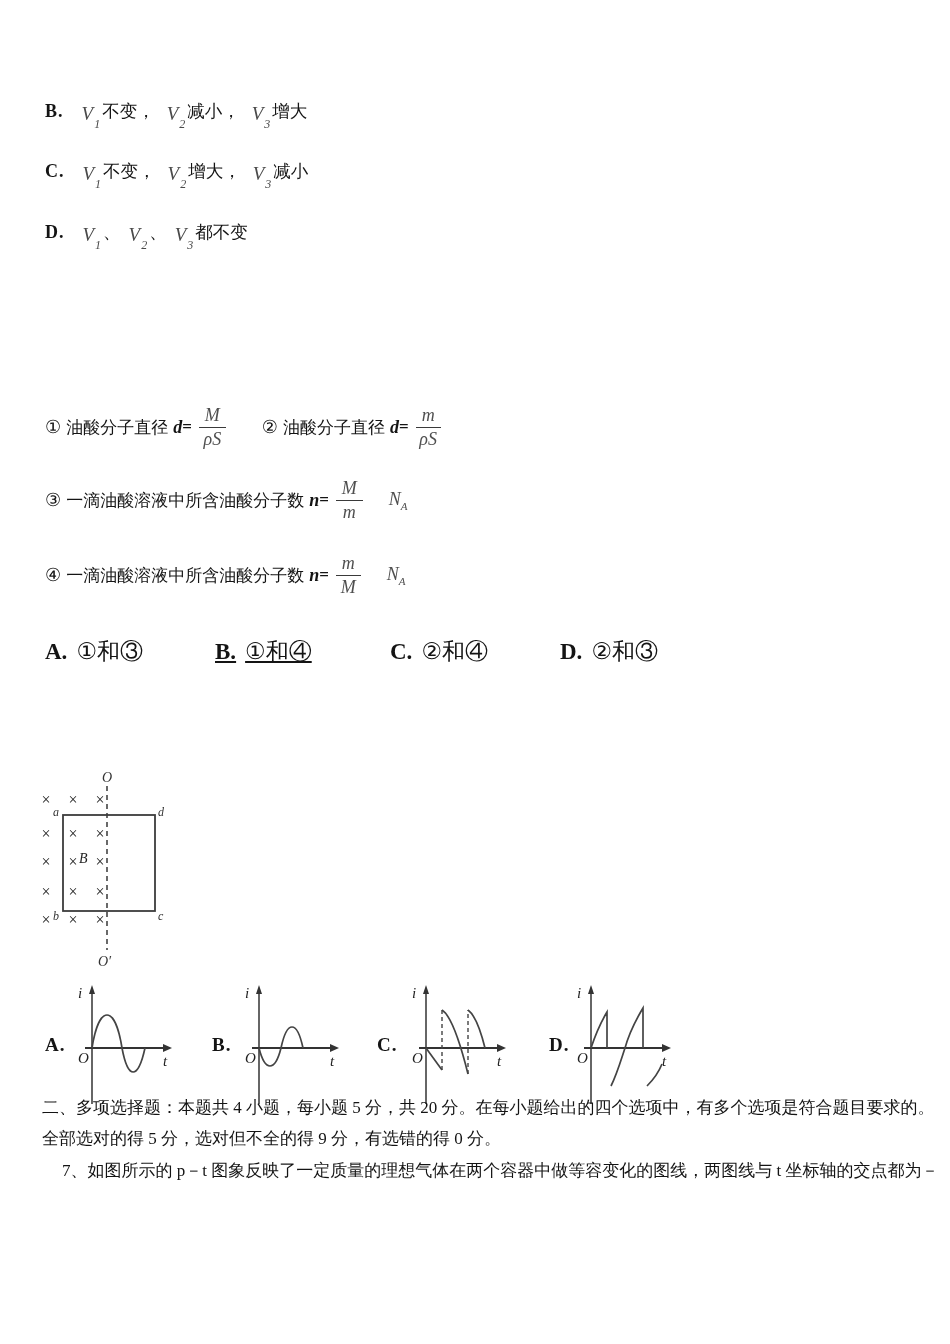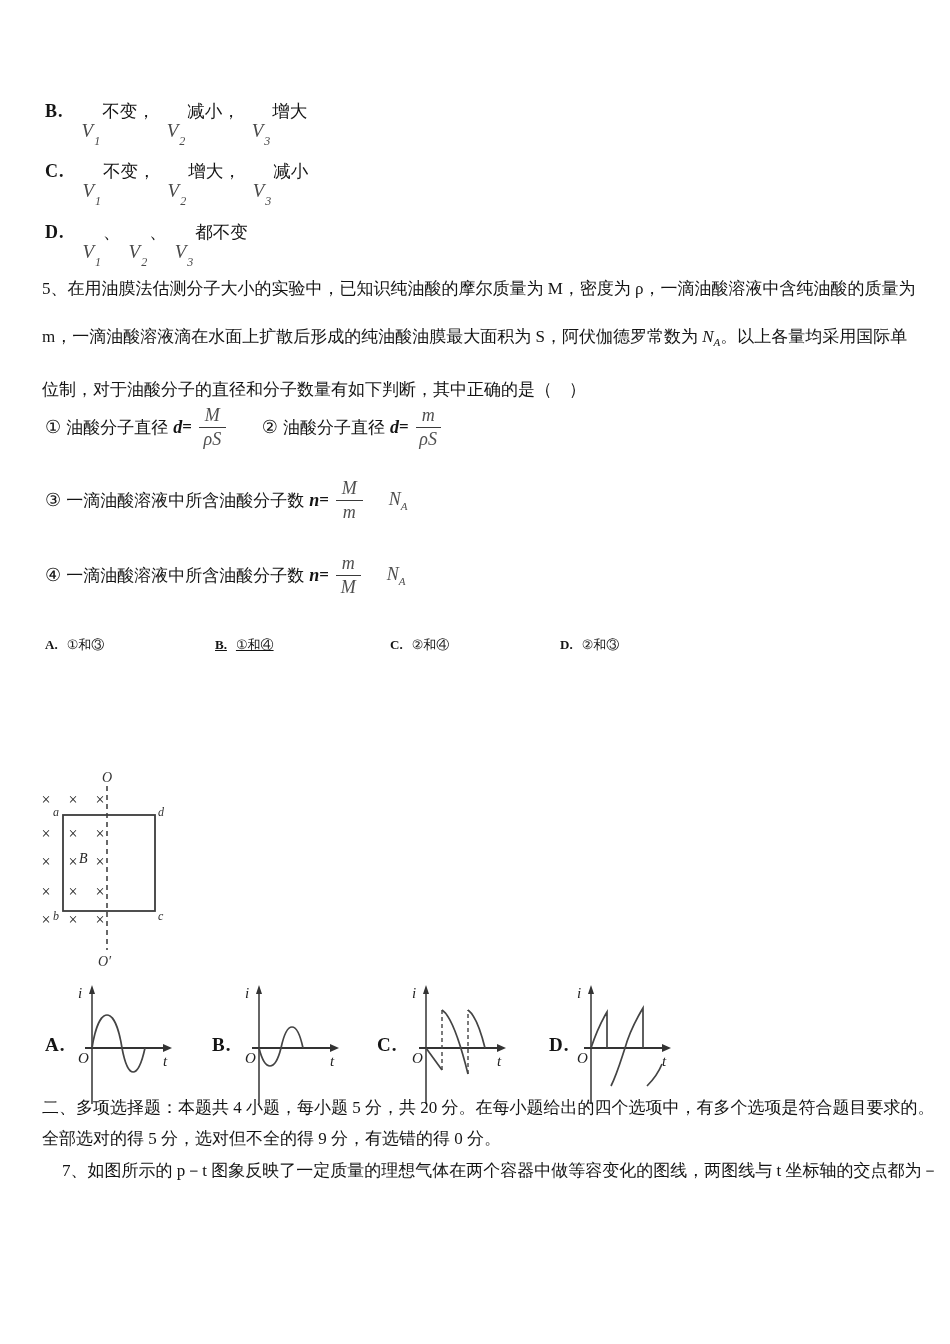--- a/index.html
+++ b/index.html
@@ -2,21 +2,21 @@
 <html><head>
 <meta charset="utf-8">
 <style>
   html,body{margin:0;padding:0;background:#ffffff;}
   .page{position:relative;width:950px;height:1344px;background:#ffffff;
         font-family:"Liberation Serif",serif;color:#141414;overflow:hidden;}
   .abs{position:absolute;}
   
   .vopt{display:flex;align-items:baseline;font-size:17.5px;}
   .optletter{font-weight:bold;font-size:18px;margin-right:18px;letter-spacing:1px;}
-  .vwrap{position:relative;top:20px;font-style:italic;font-size:19px;color:#4a4a4a;margin-right:3px;text-align:center;}
+  .vwrap{position:relative;top:3px;font-style:italic;font-size:19px;color:#4a4a4a;margin-right:3px;text-align:center;}
   .vwrap sub{font-size:12px;position:relative;top:3px;left:1px;}
   .seg{margin-right:12px;}
   
   .para{position:absolute;left:42px;width:890px;}
   .pline{white-space:nowrap;font-size:17px;}
   .q5 .pline{line-height:48px;}
   .q6 .pline{line-height:36px;}
   .sec .pline{line-height:31px;font-family:Liberation Serif, serif;}
   .q7 .pline{line-height:41px;margin-left:20px;}
   .mi{font-style:italic;}
@@ -27,21 +27,21 @@
   .circ{font-size:18px;margin-right:5px;}
   .fvar{font-style:italic;font-weight:bold;font-size:18px;margin-left:5px;}
   .feq{font-weight:bold;margin-right:3px;}
   .frac{display:inline-block;text-align:center;font-style:italic;font-size:18px;
         color:#4f4f4f;line-height:1.12;margin:0 4px;vertical-align:middle;}
   .frac .num{display:block;border-bottom:1.2px solid #3a3a3a;padding:0 6px 1px;}
   .frac .den{display:block;padding-top:1px;}
   .na{font-style:italic;font-size:18px;color:#4f4f4f;margin-left:22px;}
   .na sub{font-size:11px;}
   
-  .ansrow{position:absolute;left:45px;top:636px;height:26px;width:870px;font-size:13px;}
+  .ansrow{position:absolute;left:45px;top:636px;height:26px;width:870px;font-size:23px;}
   .ansitem{position:absolute;top:0;white-space:nowrap;}
   .ansitem b{margin-right:9px;}
   
   .glabel{position:absolute;font-weight:bold;font-size:19px;letter-spacing:1px;}
   svg text{font-family:"Liberation Serif",serif;}
   .it{font-style:italic;}
 </style>
 </head>
 <body>
 
@@ -70,27 +70,20 @@
   <div class="abs vopt" style="left:45px;top:220px;">
     <span class="optletter">D.</span>
     <span class="vwrap"><span class="it">V</span><sub>1</sub></span>
     <span class="seg" style="margin-right:8px">、</span>
     <span class="vwrap"><span class="it">V</span><sub>2</sub></span>
     <span class="seg" style="margin-right:8px">、</span>
     <span class="vwrap"><span class="it">V</span><sub>3</sub></span>
     <span class="seg">都不变</span>
   </div>
 
-  <div class="para q5" style="top:265px;">
-    <div class="pline">5、在用油膜法估测分子大小的实验中，已知识纯油酸的摩尔质量为 M，密度为 ρ，一滴油酸溶液中含纯油酸的质量为</div>
-    <div class="pline">
-      <span>m，一滴油酸溶液滴在水面上扩散后形成的纯油酸油膜最大面积为 S，阿伏伽德罗常数为 </span><span class="mi"><span>N</span><sub>A</sub></span><span>。以上各量均采用国际单</span>
-    </div>
-    <div class="pline">位制，对于油酸分子的直径和分子数量有如下判断，其中正确的是（　）</div>
-  </div>
 
   <div class="frow" style="top:396px;height:62px;">
     <div class="fgroup">
       <span class="circ">①</span>
       <span>油酸分子直径</span>
       <span class="fvar">d</span>
       <span class="feq">=</span>
       <span class="frac">
           <span class="num">M</span>
           <span class="den">ρS</span>

